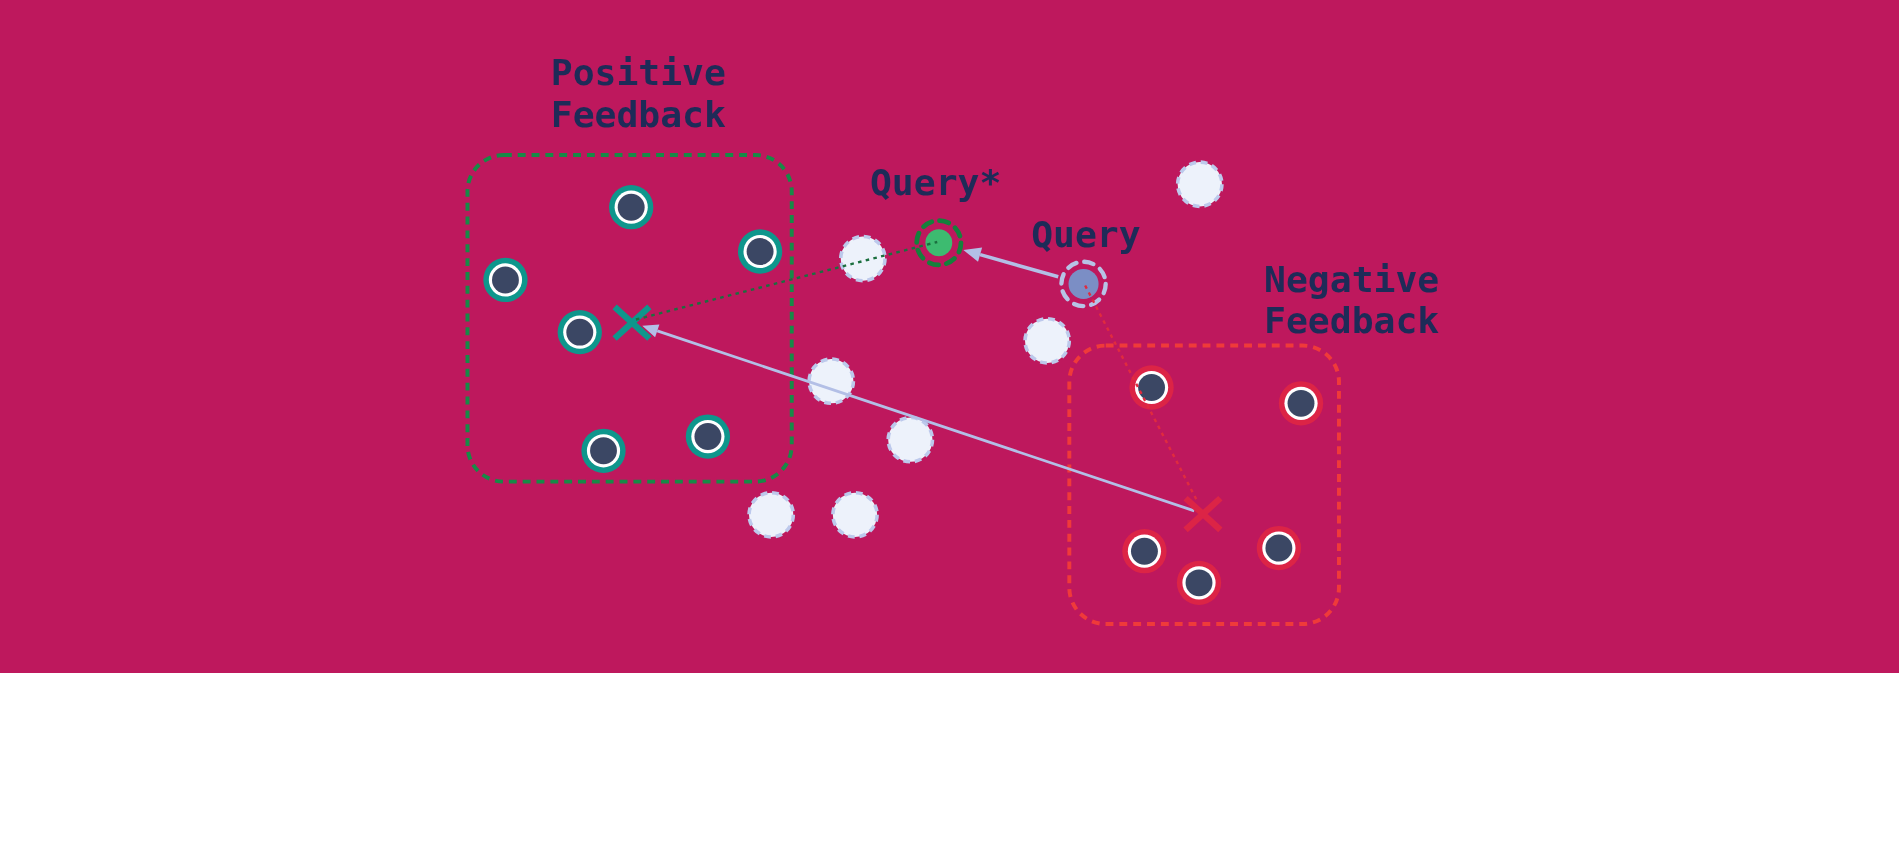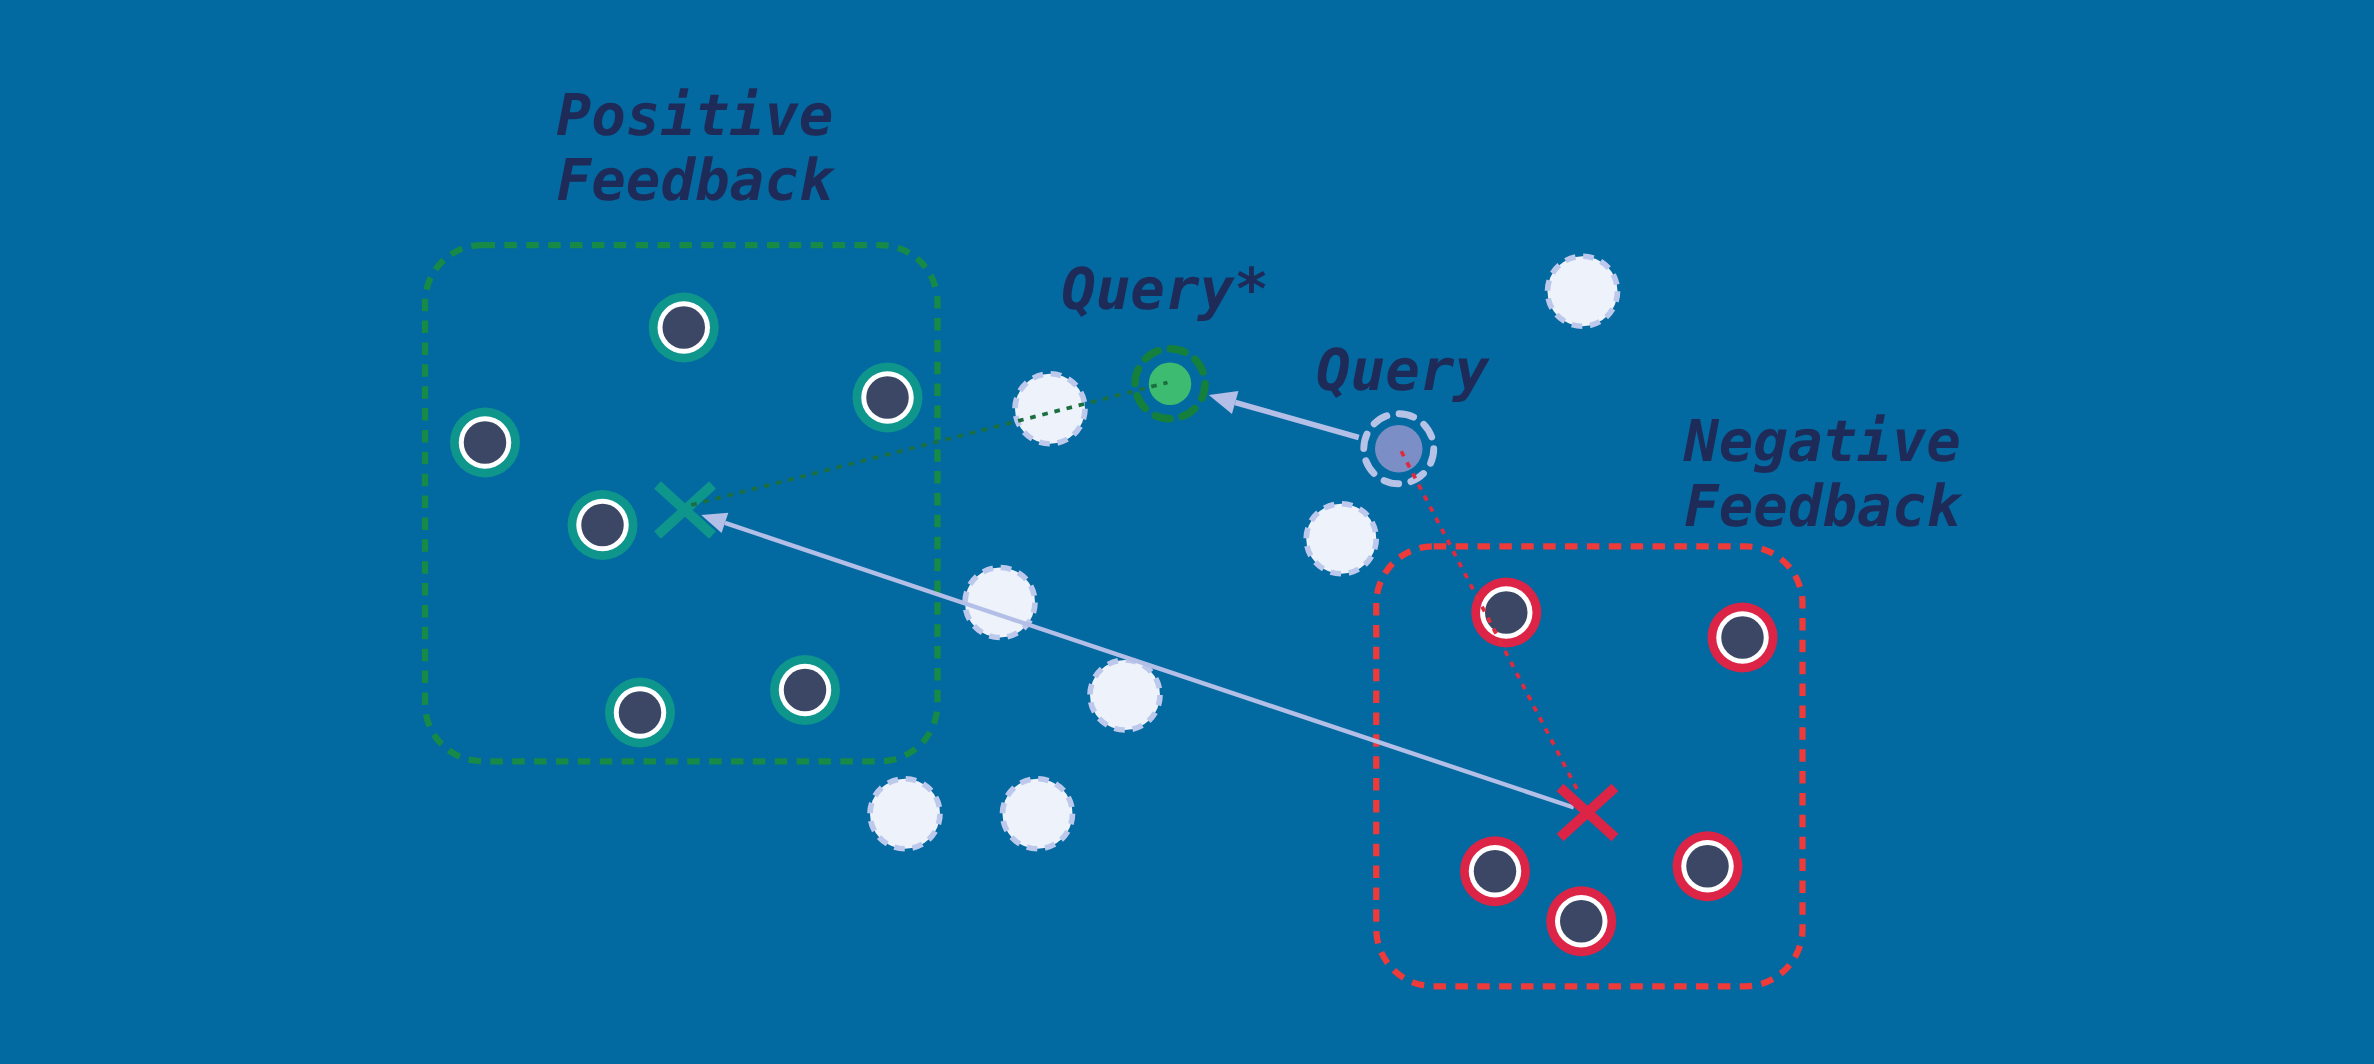--- a/index.html
+++ b/index.html
@@ -1,16 +1,16 @@
 <!DOCTYPE html>
 <html><head>
 <meta charset="utf-8">
 <style>
   html,body{margin:0;padding:0;background:#ffffff;}
-  .canvas{position:relative;width:1899px;height:851px;background:#0369a1;overflow:hidden;font-style:italic;}
+  .canvas{position:relative;width:1899px;height:673px;background:#be185d;overflow:hidden;}
   .canvas svg{position:absolute;left:0;top:0;width:100%;height:100%;}
   .lbl{
     font-family:"DejaVu Sans Mono","Liberation Mono",monospace;
     font-weight:600;
     font-size:46px;
     fill:#1e2b58;
     text-anchor:middle;
   }
 </style>
 </head>

